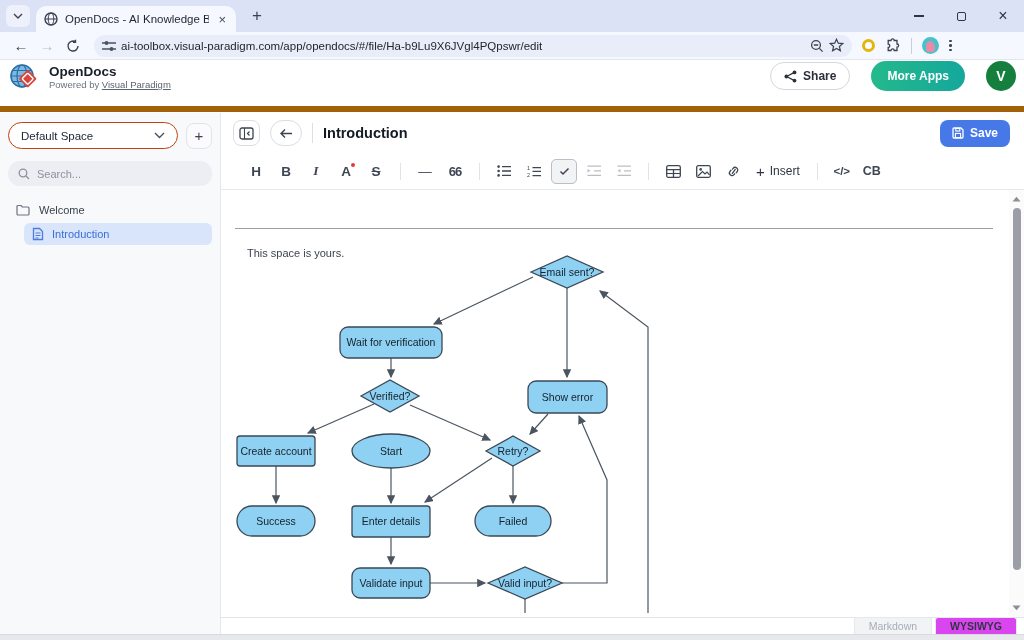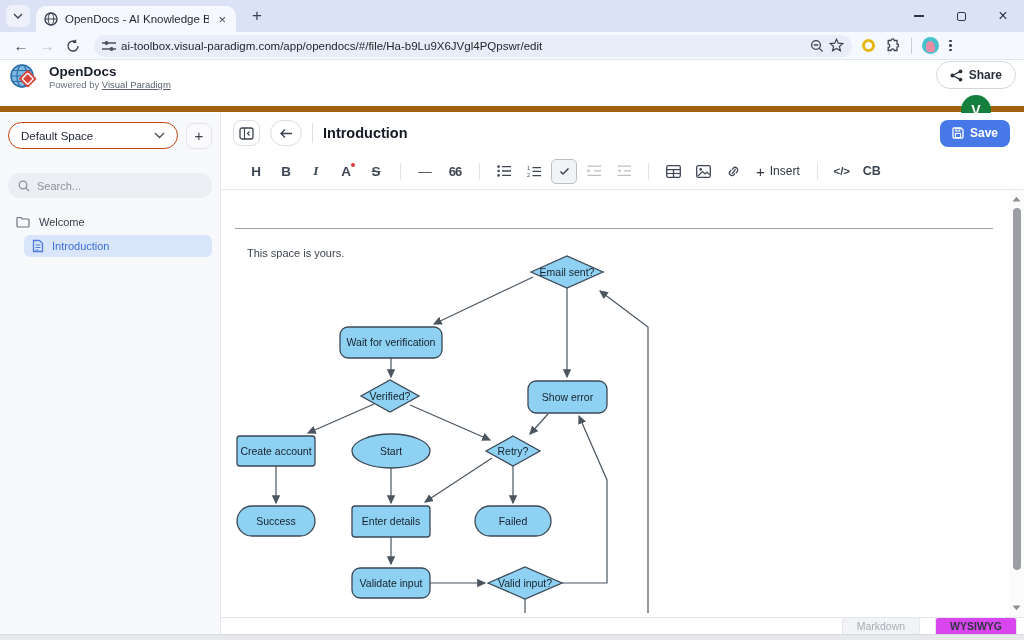--- a/index.html
+++ b/index.html
@@ -30,33 +30,33 @@
   .vdiv { width:1px; height:16px; background:#c9cedb; }
   .dots { color:#3c4350; font-size:12px; letter-spacing:0; line-height:4px; display:flex; flex-direction:column; gap:2px; align-items:center; }
   .dots i { width:2.6px; height:2.6px; background:#3c4350; border-radius:50%; display:block; }
 
   
   .app-header { position:absolute; left:0; top:61px; width:1024px; height:51px; background:#fff; border-bottom:6px solid #a16207; display:flex; align-items:flex-start; padding:0 8px; }
   .brand { display:flex; align-items:center; gap:9px; }
   .brand-name { font-size:13.5px; font-weight:bold; color:#19202c; line-height:15px; }
   .brand-sub { font-size:9.5px; color:#6b7280; }
   .brand-sub a { color:#5b6472; text-decoration:underline; }
-  .header-right { margin-left:auto; display:flex; align-items:center; gap:6px;flex-direction:column; }
+  .header-right { margin-left:auto; display:flex; align-items:center; gap:21px; }
   .share-btn { height:28px; border:1px solid #d3d7de; border-radius:14px; background:#fff; display:flex; align-items:center; gap:6px; padding:0 13px; font-size:12px; font-weight:bold; color:#2a303b; }
   .moreapps-btn { height:30px; border-radius:15px; background:linear-gradient(90deg,#24b98c,#15a79c); color:#fff; font-size:12px; font-weight:bold; display:flex; align-items:center; padding:0 16px; }
   .v-avatar { width:30px; height:30px; border-radius:50%; background:#15803d; color:#fff; font-size:14px; font-weight:bold; display:flex; align-items:center; justify-content:center; }
 
   
   .app-body { position:absolute; left:0; top:113px; width:1024px; height:521px; display:flex; }
   .sidebar { width:221px; height:100%; background:#f8f9fb; border-right:1px solid #e5e7ec; padding:9px 8px; }
   .space-row { display:flex; gap:8px; align-items:center; }
   .space-select { flex:1; height:27px; background:#fff; border:1px solid #c2410c; border-radius:14px; display:flex; align-items:center; padding:0 12px; font-size:11.5px; color:#23293a; }
   .space-select svg { margin-left:auto; }
   .add-btn { width:26px; height:26px; border:1px solid #e2e4ea; border-radius:8px; background:#fbfbfd; color:#3c4350; font-size:15px; display:flex; align-items:center; justify-content:center; }
-  .search-box { margin-top:24px; height:25px; background:#eceef3; border-radius:12px; display:flex; align-items:center; gap:7px; padding:0 10px; }
+  .search-box { margin-top:12px; height:25px; background:#eceef3; border-radius:12px; display:flex; align-items:center; gap:7px; padding:0 10px; }
   .search-box span { font-size:11px; color:#8b919d; }
   .tree { margin-top:14px; }
   .tree-folder { display:flex; align-items:center; gap:9px; padding:4px 8px; font-size:11px; color:#3a414d; }
   .tree-doc { display:flex; align-items:center; gap:8px; margin:3px 0 0 16px; padding:4px 8px; background:#d8e5fb; border-radius:6px; font-size:11px; color:#3a6fd8; }
 
   .main { flex:1; display:flex; flex-direction:column; background:#fff; }
   .doc-header { height:40px; display:flex; align-items:center; padding:0 12px; gap:10px; }
   .sq-btn { width:27px; height:26px; border:1px solid #dadde3; border-radius:8px; background:#fff; display:flex; align-items:center; justify-content:center; }
   .doc-div { width:1px; height:20px; background:#dcdfe5; }
   .doc-title { font-size:14.5px; font-weight:bold; color:#141a24; }
@@ -80,21 +80,21 @@
   .doc-hr { position:absolute; left:14px; top:38px; width:758px; height:0; border-top:1.5px solid #9aa0a8; }
   .doc-p { position:absolute; left:14px; top:57px; font-size:11px; color:#3d434d;margin-left:12px; }
   #diagram { position:absolute; left:0; top:0; width:788px; height:427px; }
 
   .scrollcol { position:absolute; right:0; top:0; width:15px; height:100%; background:#fbfbfc; }
   .scroll-arrow { position:absolute; left:0; width:15px; height:14px; display:flex; align-items:center; justify-content:center; }
   .scroll-arrow svg { display:block; }
   .scroll-thumb { position:absolute; left:3.5px; top:18px; width:8px; height:362px; background:#9b9fa5; border-radius:4px; }
 
   .statusbar { height:17px; border-top:1px solid #e3e5e9; position:relative; background:#fff; }
-  .status-tabs { position:absolute; right:7px; bottom:0; display:flex; gap:15px; }
+  .status-tabs { position:absolute; right:7px; bottom:0; display:flex; gap:3px; }
   .stab { height:17px; padding:0 14px; font-size:10.5px; display:flex; align-items:center; }
   .stab.inactive { background:#f2f3f5; color:#a7adb7; border:1px solid #e6e8ec; border-bottom:none; border-radius:3px 3px 0 0; }
   .stab.active { background:#d946ef; color:#2f3541; font-weight:bold; border:1px solid #e6e8ec; border-bottom:none; border-radius:3px 3px 0 0; }
 
   .bottom-strip { position:absolute; left:0; top:634px; width:1024px; height:6px; background:#e7e8ec; border-top:1px solid #d8dade; }
 </style>
 </head>
 <body>
 
 <div class="tabstrip">
@@ -180,20 +180,23 @@
   <div class="header-right">
     <div class="share-btn">
       <svg width="13" height="13" viewBox="0 0 13 13">
         <circle cx="10.5" cy="2.4" r="1.9" fill="#2a303b"></circle>
           <circle cx="2.4" cy="6.5" r="1.9" fill="#2a303b"></circle>
           <circle cx="10.5" cy="10.6" r="1.9" fill="#2a303b"></circle>
         <path d="M4 5.7 L9 3.1 M4 7.3 L9 9.9" stroke="#2a303b" stroke-width="1.2"></path>
       </svg>
       <span>Share</span>
     </div>
+    <div class="moreapps-btn">
+        <span>More Apps</span>
+      </div>
     <div class="v-avatar">V</div>
   </div>
 </div>
 
 <div class="app-body">
 
   <div class="sidebar">
     <div class="space-row">
       <div class="space-select">
         <span>Default Space</span>

